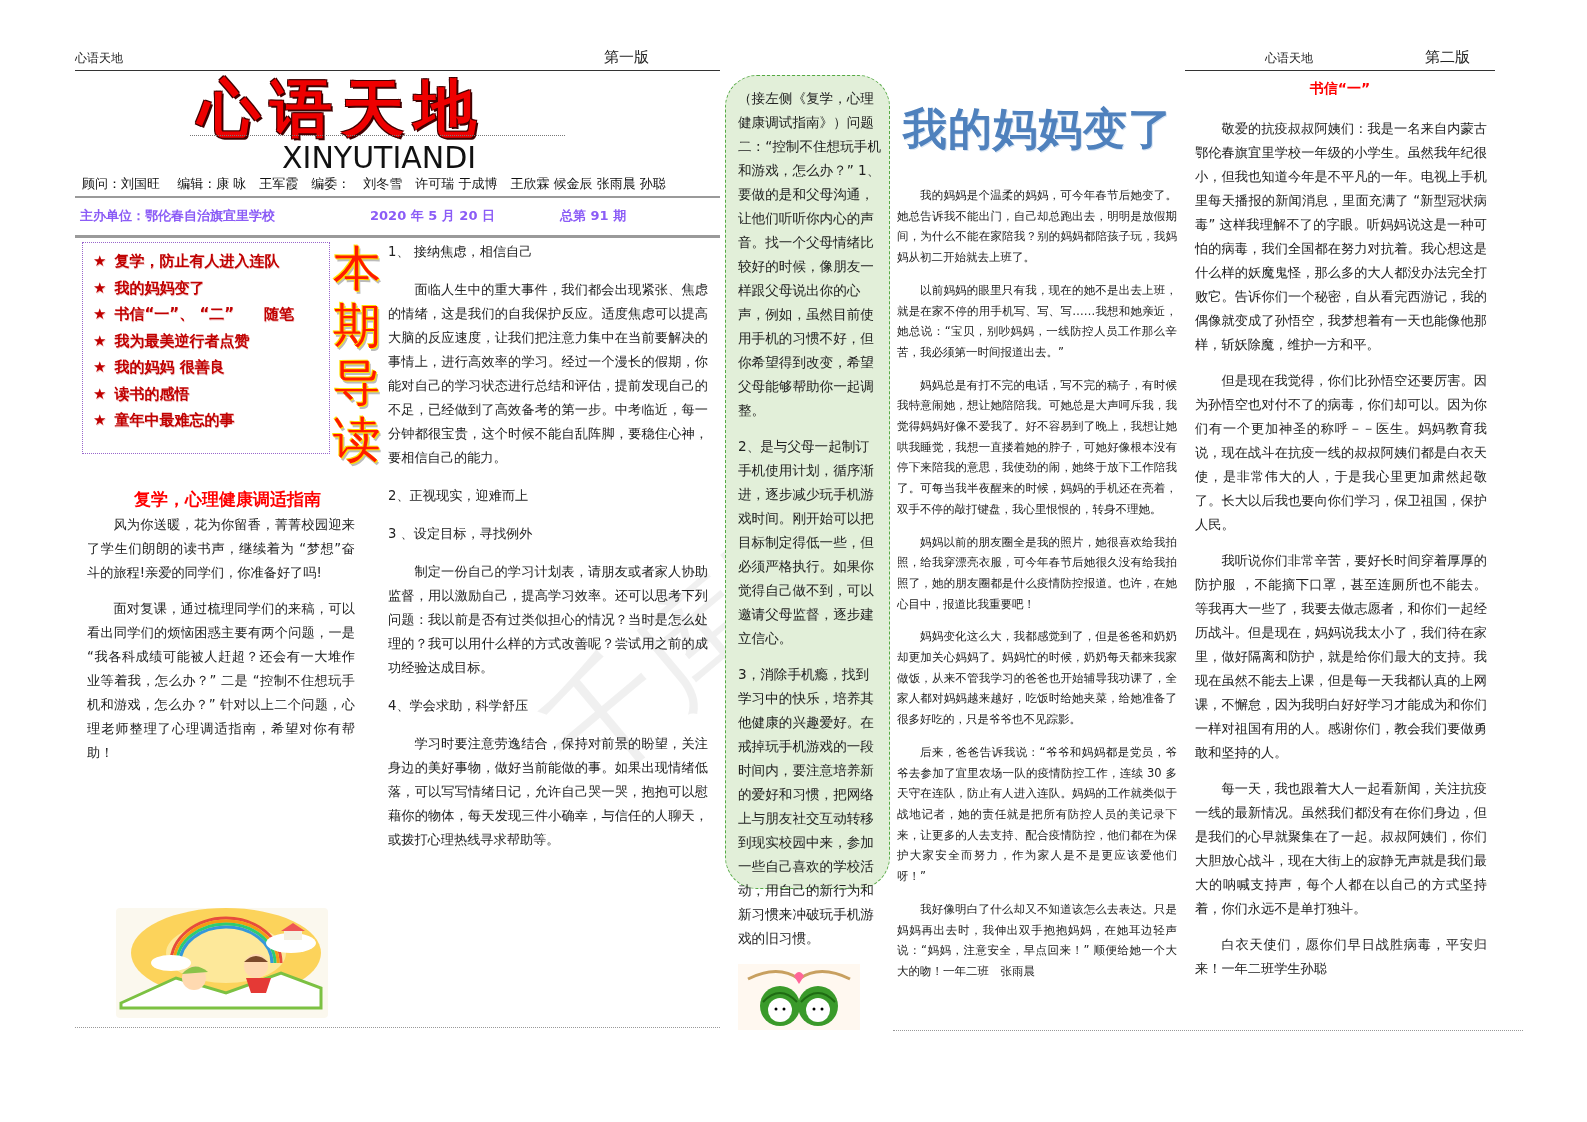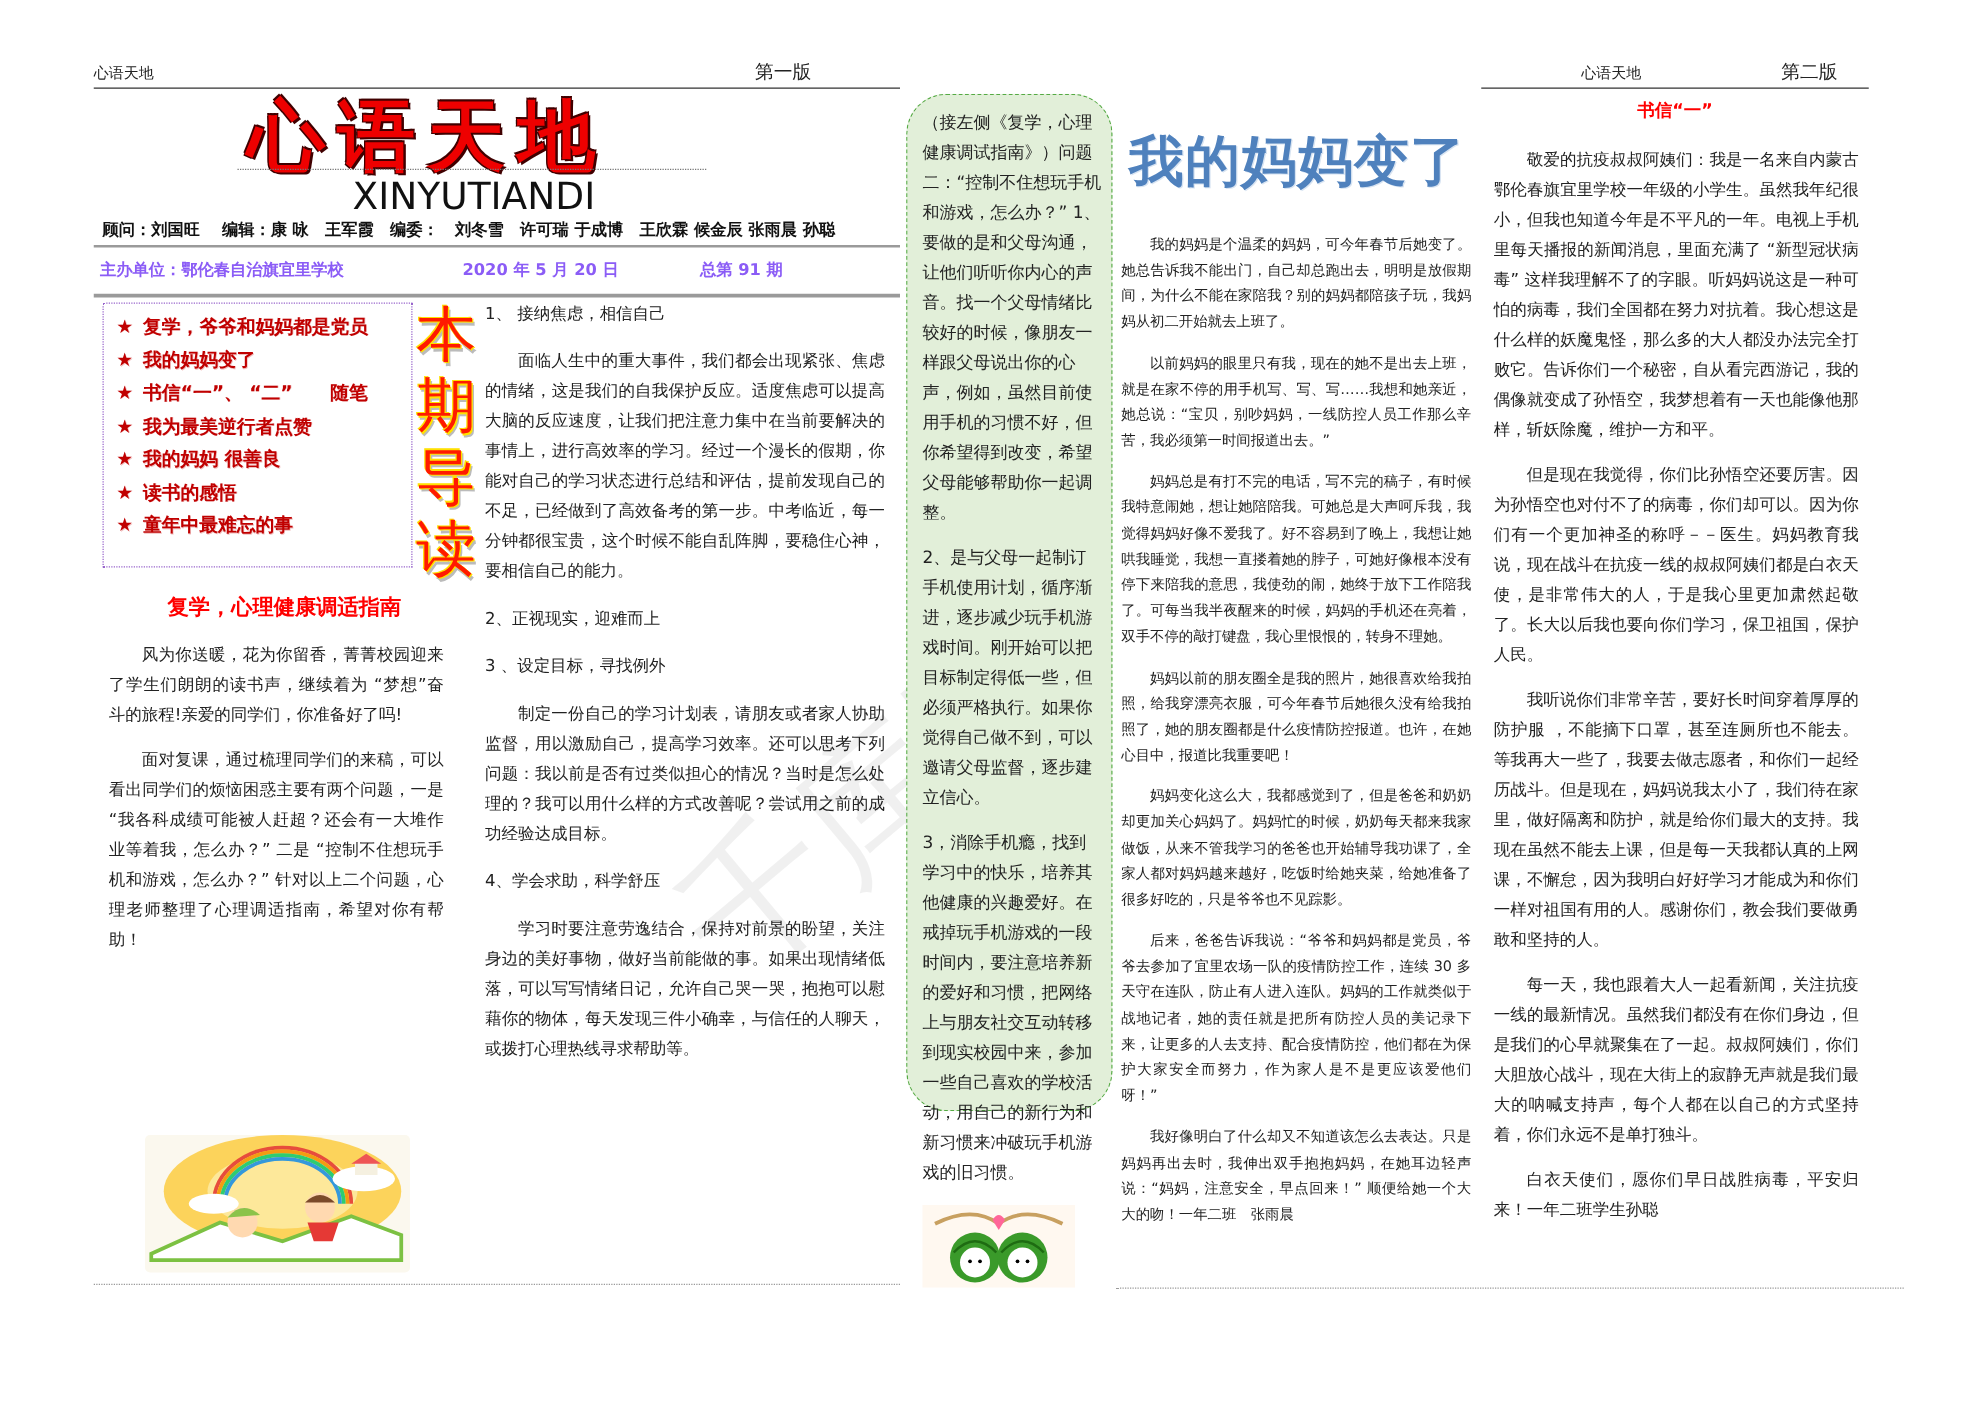--- a/index.html
+++ b/index.html
@@ -8,21 +8,21 @@
   .abs { position:absolute; }
   .hdr-small { font-size:12px; color:#222; }
   .hdr-ban { font-size:15px; color:#222; }
   .rule { position:absolute; height:0; border-top:1.5px solid #333; }
   .grey-rule { position:absolute; height:0; border-top:3px solid #9a9a9a; }
   .dot-rule { position:absolute; height:0; border-top:1px dotted #999; }
   .masthead { font-family:"DejaVu Sans",sans-serif; font-weight:bold; color:#ee0000;
               font-size:62px; letter-spacing:10px; line-height:1;
               text-shadow: 2px 2px 0 #400000, -1px -1px 0 #400000, 1px -1px 0 #400000, -1px 1px 0 #400000; }
   .pinyin { font-family:"DejaVu Sans",sans-serif; font-size:30px; color:#111; letter-spacing:0px; }
-  .staff { font-size:13px; font-weight:bold; color:#111; white-space:nowrap; }
+  .staff { font-size:13px; font-weight:normal; color:#111; white-space:nowrap; }
   .pubinfo { font-size:13px; font-weight:bold; color:#8b5cf6; white-space:nowrap; }
   .toc { border:1px dotted #9966cc; box-sizing:border-box; }
   .toc-item { font-size:15px; font-weight:bold; color:#c00000; line-height:26.5px; white-space:nowrap;
               text-shadow: 0.5px 0.5px 0 #f0c0c0; }
   .toc-star { color:#c00000; margin-right:8px; }
   .vert-title { font-size:48px; color:#ff1a00; line-height:57px; width:54px; text-align:center;
                 text-shadow: 1px 1px 0 #ffe000, -1px -1px 0 #ffe000, 2px 3px 0 #bbbbbb; font-weight:normal; }
   .sec-title-red { font-size:17px; font-weight:bold; color:#ff0000; text-align:center; }
   p.txt { margin:0; font-size:13.2px; line-height:24px; text-indent:2em; color:#222; text-align:justify; }
   .head { font-size:13.2px; line-height:24px; color:#222; margin:0; }
@@ -45,36 +45,36 @@
 <div class="dot-rule" style="left:190px;top:135px;width:375px;border-top-color:#777;"></div>
 <div class="abs pinyin" style="left:282px;top:140px;">XINYUTIANDI</div>
 <div class="abs staff" style="left:82px;top:175px;">顾问：刘国旺　 编辑：康 咏　王军霞　编委：　刘冬雪　许可瑞 于成博　王欣霖 候金辰 张雨晨 孙聪</div>
 <div class="grey-rule" style="left:75px;top:196px;width:645px;border-top-width:2px;"></div>
 <div class="abs pubinfo" style="left:80px;top:207px;">主办单位：鄂伦春自治旗宜里学校</div>
 <div class="abs pubinfo" style="left:370px;top:207px;">2020 年 5 月 20 日</div>
 <div class="abs pubinfo" style="left:560px;top:207px;text-align:center;">总第 91 期</div>
 <div class="grey-rule" style="left:75px;top:235px;width:645px;"></div>
 
 <div class="abs toc" style="left:82px;top:242px;width:248px;height:212px;padding:5px 0 0 10px;">
-  <div class="toc-item"><span class="toc-star">★</span><span>复学，爷爷和妈妈都是党员</span></div>
+  <div class="toc-item"><span class="toc-star">★</span><span>复学，防止有人进入连队</span></div>
   <div class="toc-item"><span class="toc-star">★</span><span>我的妈妈变了</span></div>
   <div class="toc-item"><span class="toc-star">★</span><span>书信“一”、 “二”　　随笔</span></div>
   <div class="toc-item"><span class="toc-star">★</span><span>我为最美逆行者点赞</span></div>
   <div class="toc-item"><span class="toc-star">★</span><span>我的妈妈  很善良</span></div>
   <div class="toc-item"><span class="toc-star">★</span><span>读书的感悟</span></div>
   <div class="toc-item"><span class="toc-star">★</span><span>童年中最难忘的事</span></div>
 </div>
 <div class="abs" style="left:330px;top:240px;">
   <div class="vert-title">本</div>
   <div class="vert-title">期</div>
   <div class="vert-title">导</div>
   <div class="vert-title">读</div>
 </div>
 
-<div class="abs sec-title-red" style="left:85px;top:474px;width:285px;">复学，心理健康调适指南</div>
+<div class="abs sec-title-red" style="left:85px;top:488px;width:285px;">复学，心理健康调适指南</div>
 <div class="abs" style="left:87px;top:513px;width:268px;">
   <p class="txt">风为你送暖，花为你留香，菁菁校园迎来了学生们朗朗的读书声，继续着为 “梦想”奋斗的旅程!亲爱的同学们，你准备好了吗!</p>
   <p class="txt" style="margin-top:12px;">面对复课，通过梳理同学们的来稿，可以看出同学们的烦恼困惑主要有两个问题，一是 “我各科成绩可能被人赶超？还会有一大堆作业等着我，怎么办？” 二是 “控制不住想玩手机和游戏，怎么办？” 针对以上二个问题，心理老师整理了心理调适指南，希望对你有帮助！</p>
 </div>
 <div class="pic" style="left:116px;top:908px;width:212px;height:110px;border-radius:4px;background:#fbf8ee;">
   <svg width="212" height="110" viewBox="0 0 212 110">
     <ellipse cx="110" cy="45" rx="95" ry="45" fill="#fcd35b"></ellipse>
     <ellipse cx="110" cy="45" rx="60" ry="30" fill="#fde89a"></ellipse>
     <path d="M55 55 A55 45 0 0 1 165 55" fill="none" stroke="#e74c3c" stroke-width="3"></path>
     <path d="M58 55 A52 42 0 0 1 162 55" fill="none" stroke="#f39c12" stroke-width="3"></path>

